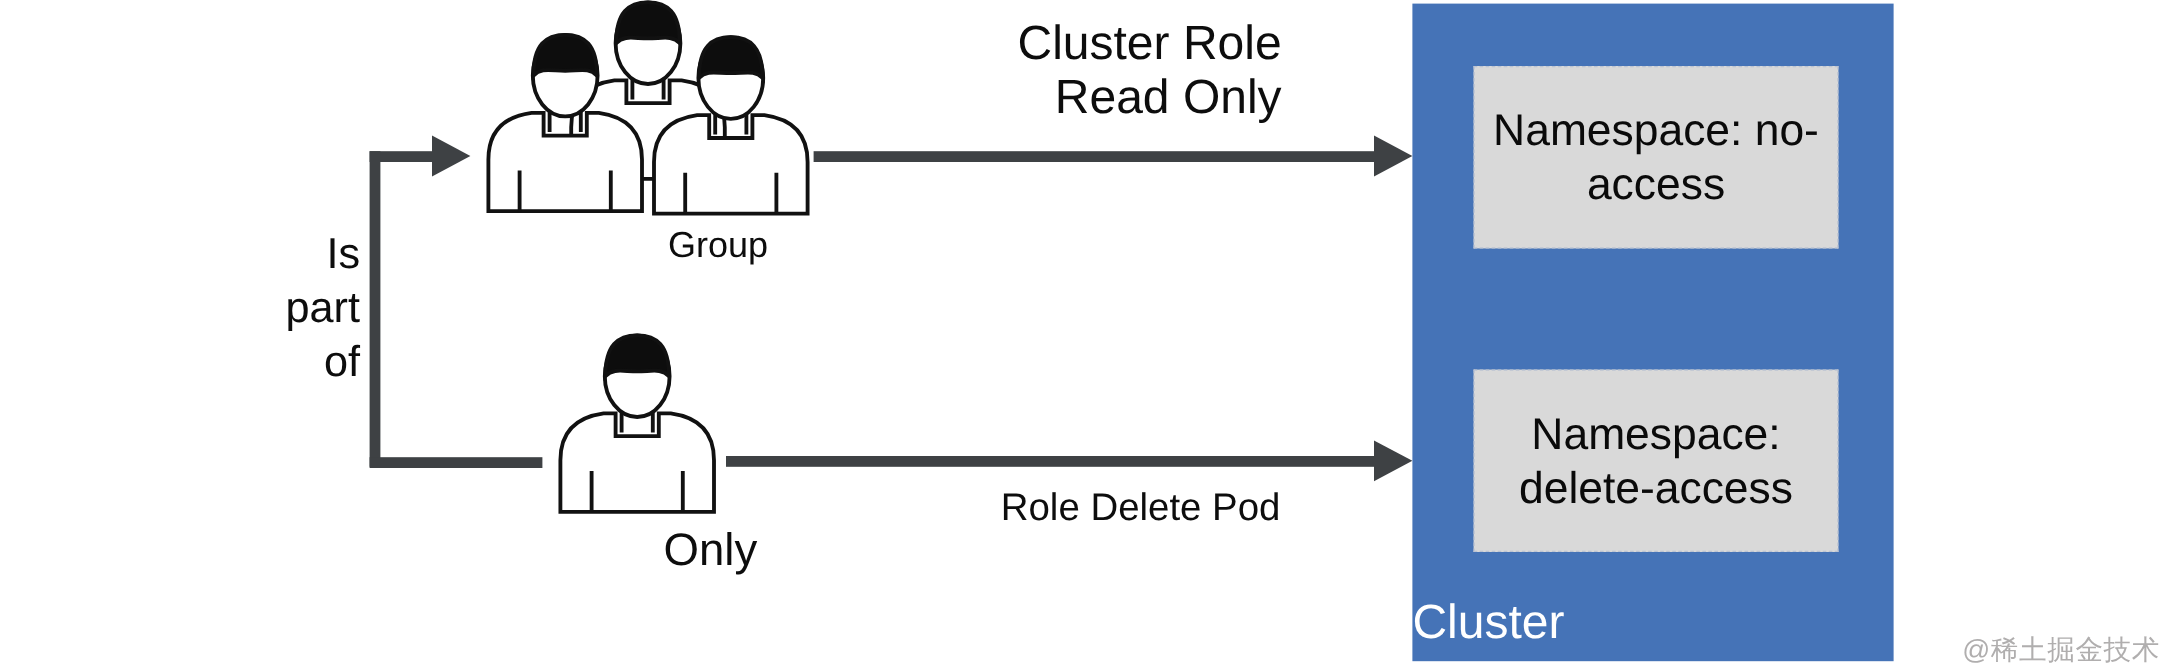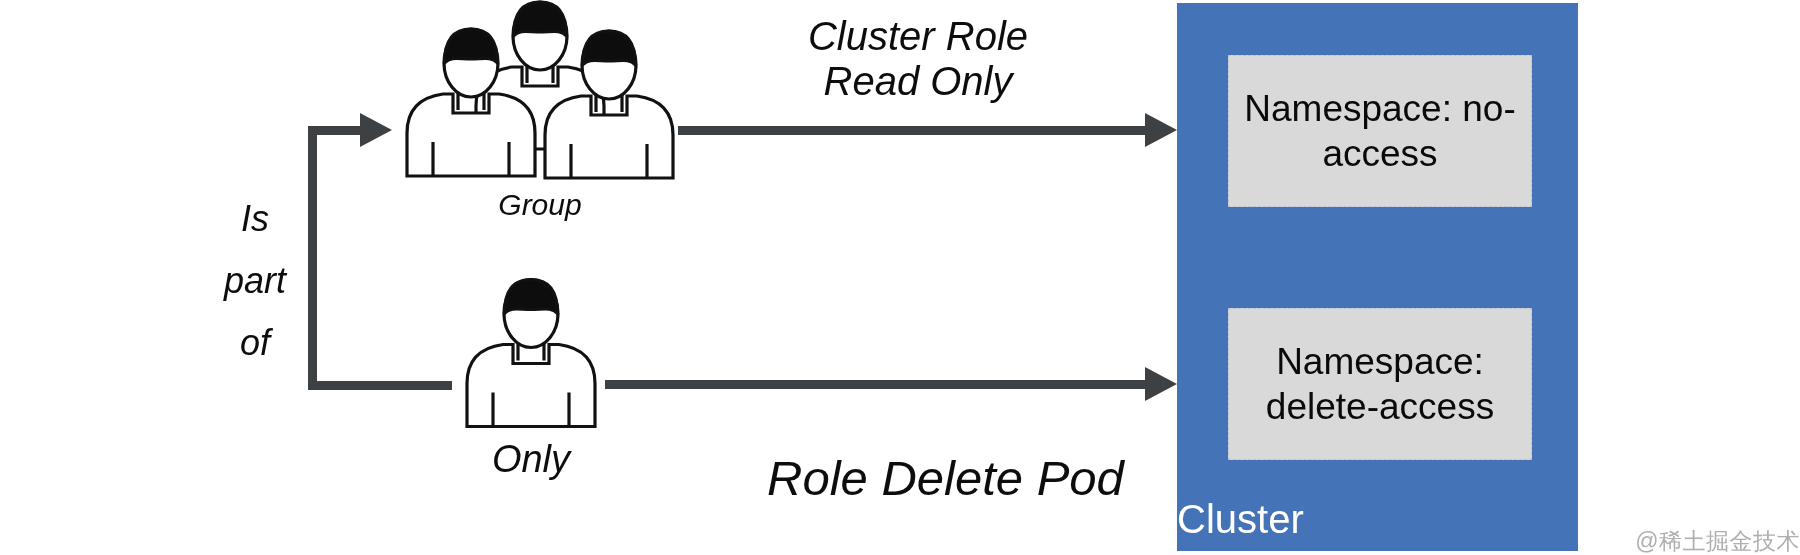--- a/index.html
+++ b/index.html
@@ -4,26 +4,26 @@
 <style>
   html,body{margin:0;padding:0;background:#ffffff;}
   body{width:1800px;height:555px;position:relative;overflow:hidden;
        font-family:"Liberation Sans",sans-serif;color:#0d0d0d;}
   .abs{position:absolute;}
   
   .line{background:#3e4144;}
   .arrowhead{width:0;height:0;border-top:17px solid transparent;
              border-bottom:17px solid transparent;border-left:32px solid #3e4144;}
   
-  .lbl{text-align:center;font-style:italic;}
-  .ispartof{left:210px;top:188px;width:90px;font-size:36px;line-height:62px;}
+  .lbl{text-align:right;}
+  .ispartof{left:210px;top:188px;width:90px;font-size:36px;line-height:45px;}
   .group-lbl{left:440px;top:188px;width:200px;font-size:30px;}
   .users-lbl{left:431px;top:438px;width:200px;font-size:38px;}
   .arrow-lbl-top{left:768px;top:14px;width:300px;font-size:40px;line-height:45px;}
-  .arrow-lbl-bottom{left:767px;top:404px;width:300px;font-size:49px;white-space:nowrap;margin-top:46px;}
+  .arrow-lbl-bottom{left:767px;top:404px;width:300px;font-size:32px;white-space:nowrap;}
   
   .cluster-box{left:1177px;top:3px;width:401px;height:548px;background:#4573b7;}
   .ns-box{position:absolute;left:51px;width:304px;height:152px;background:#d9d9d9;
           border:1px dashed #bcc4d2;box-sizing:border-box;
           display:flex;align-items:center;justify-content:center;}
   .ns-box .ns-text{font-size:37px;line-height:45px;text-align:center;width:282px;color:#0a0a0a;}
   .ns1{top:52px;}
   .ns2{top:305px;}
   .cluster-lbl{position:absolute;left:0;right:0;top:494px;text-align:left;
                font-size:40px;color:#ffffff;}

